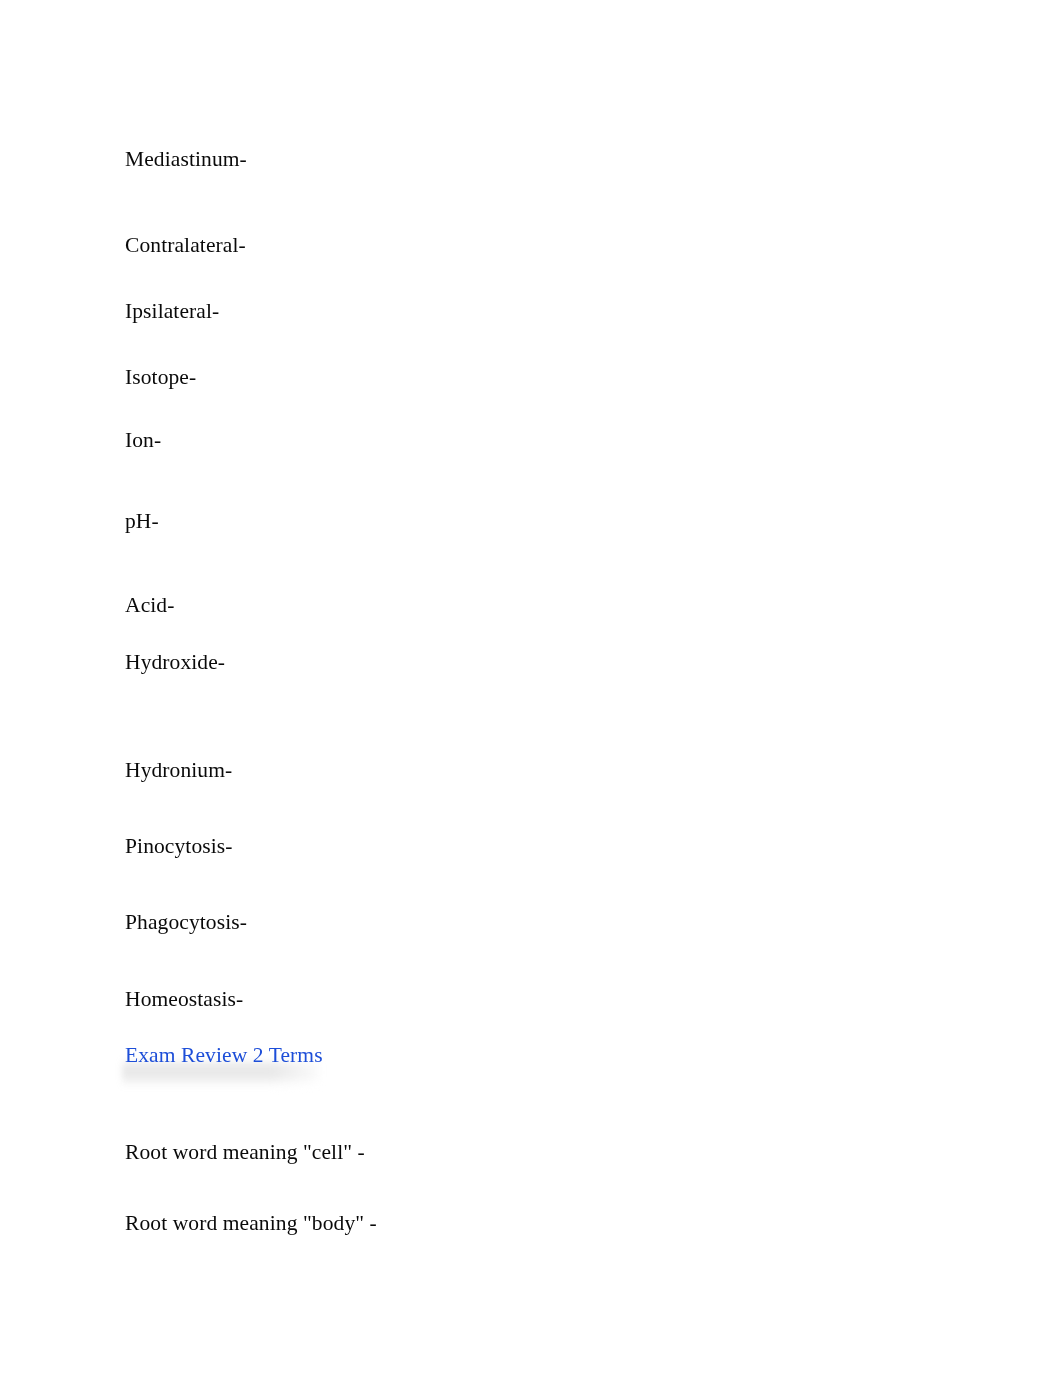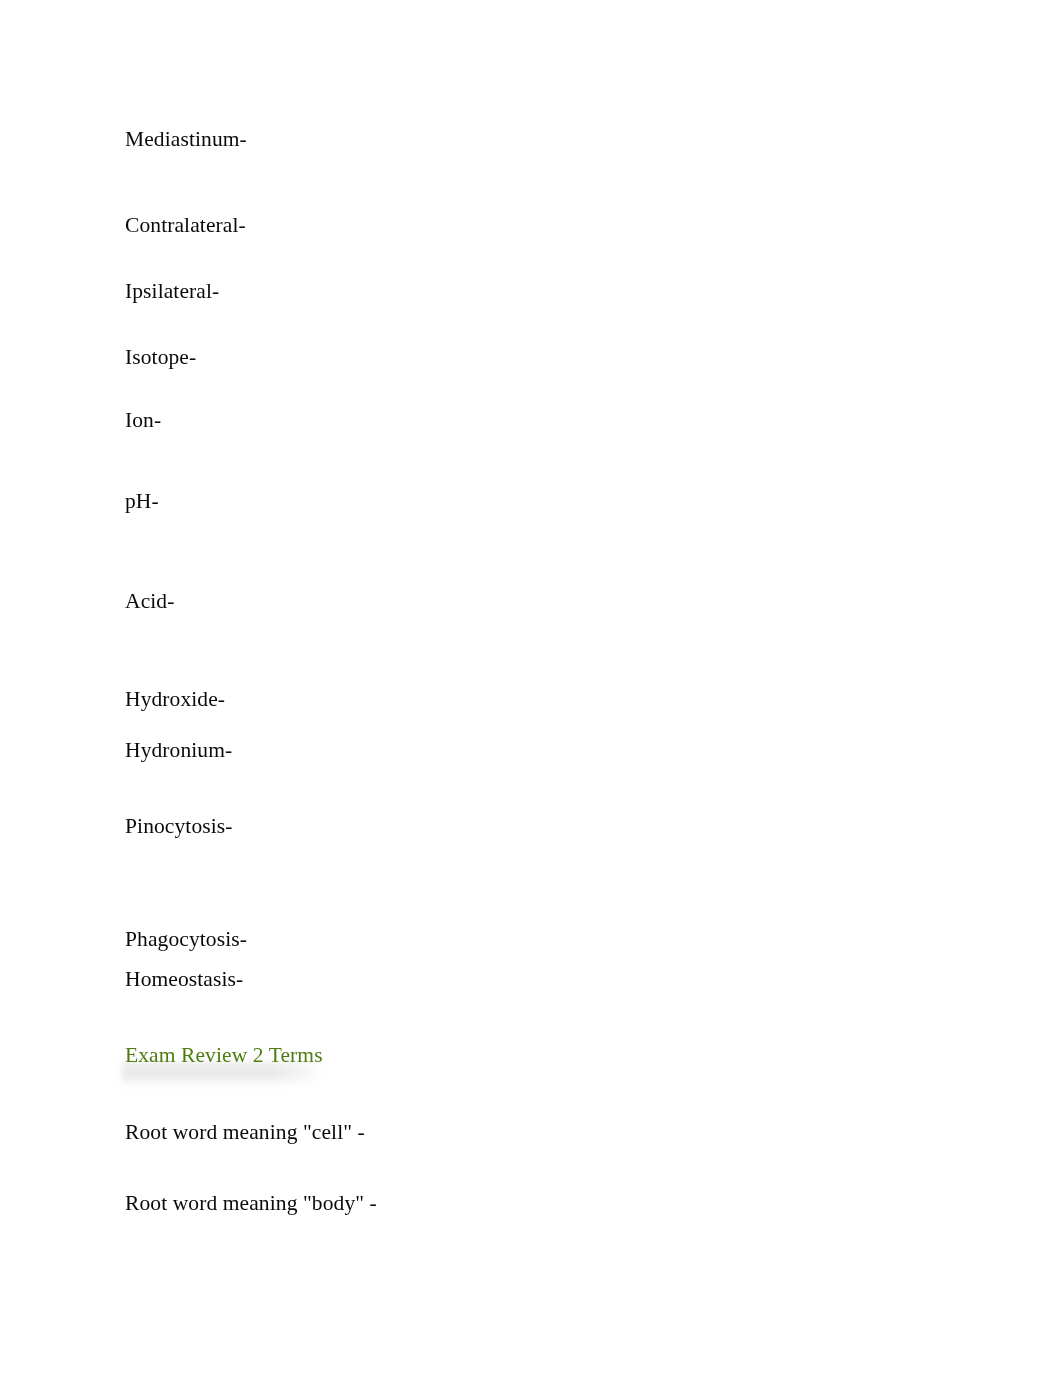--- a/index.html
+++ b/index.html
@@ -32,30 +32,31 @@
 
   
   .term-line {
     position: absolute;
     left: 0;
     font-size: 21.5px;
     line-height: 26px;
     letter-spacing: 0.1px;
     color: #0a0a0a;
     white-space: pre;
+    margin-top: 20px;
   }
 
   
   .section-heading {
     position: absolute;
     left: 0;
     font-size: 21.5px;
     line-height: 26px;
     letter-spacing: 0.1px;
-    color: #4d7c0f;
+    color: #1d4ed8;
     white-space: pre;
     z-index: 2;
   }
 
   
   .heading-shadow {
     position: absolute;
     left: -3px;
     width: 198px;
     height: 30px;
@@ -88,25 +89,25 @@
 
 <div id="page">
   <div id="doc-body">
 
     <div class="term-line" style="top:126px">Mediastinum-</div>
     <div class="term-line" style="top:212px">Contralateral-</div>
     <div class="term-line" style="top:278px">Ipsilateral-</div>
     <div class="term-line" style="top:344px">Isotope-</div>
     <div class="term-line" style="top:407px">Ion-</div>
     <div class="term-line" style="top:488px">pH-</div>
-    <div class="term-line" style="top:588px">Acid-</div>
-    <div class="term-line" style="top:686px">Hydroxide-</div>
+    <div class="term-line" style="top:572px">Acid-</div>
+    <div class="term-line" style="top:629px">Hydroxide-</div>
     <div class="term-line" style="top:737px">Hydronium-</div>
     <div class="term-line" style="top:813px">Pinocytosis-</div>
-    <div class="term-line" style="top:926px">Phagocytosis-</div>
+    <div class="term-line" style="top:889px">Phagocytosis-</div>
     <div class="term-line" style="top:966px">Homeostasis-</div>
 
     <div class="heading-shadow" style="top:1058px"></div>
 
     <div class="section-heading" style="top:1042px">Exam Review 2 Terms</div>
 
     <div class="term-line" style="top:1119px">Root word meaning "cell" -</div>
     <div class="term-line" style="top:1190px">Root word meaning "body" -</div>
 
   </div>

